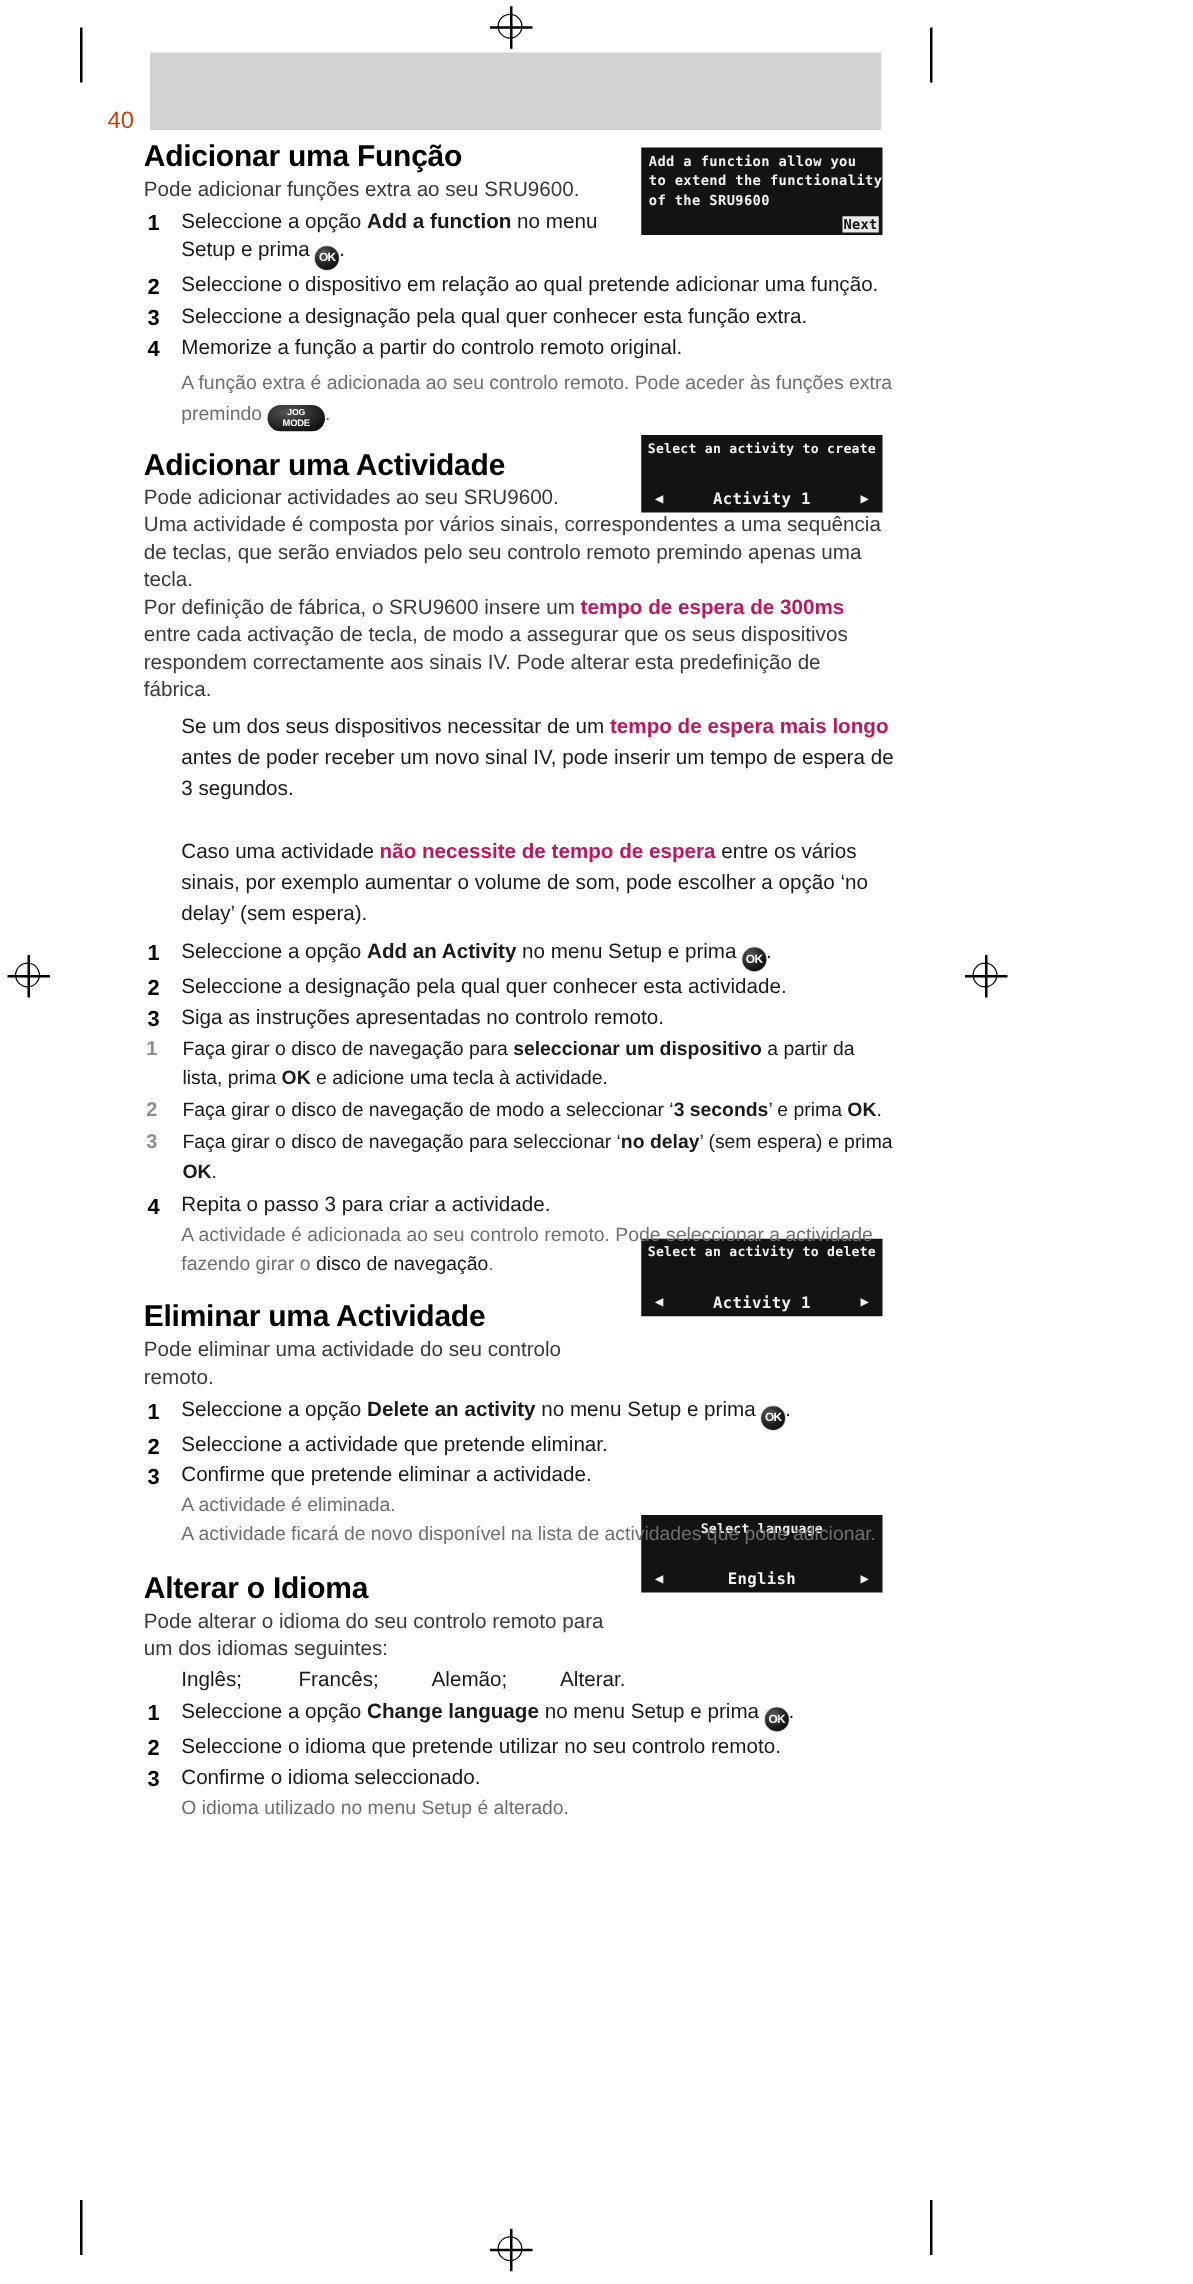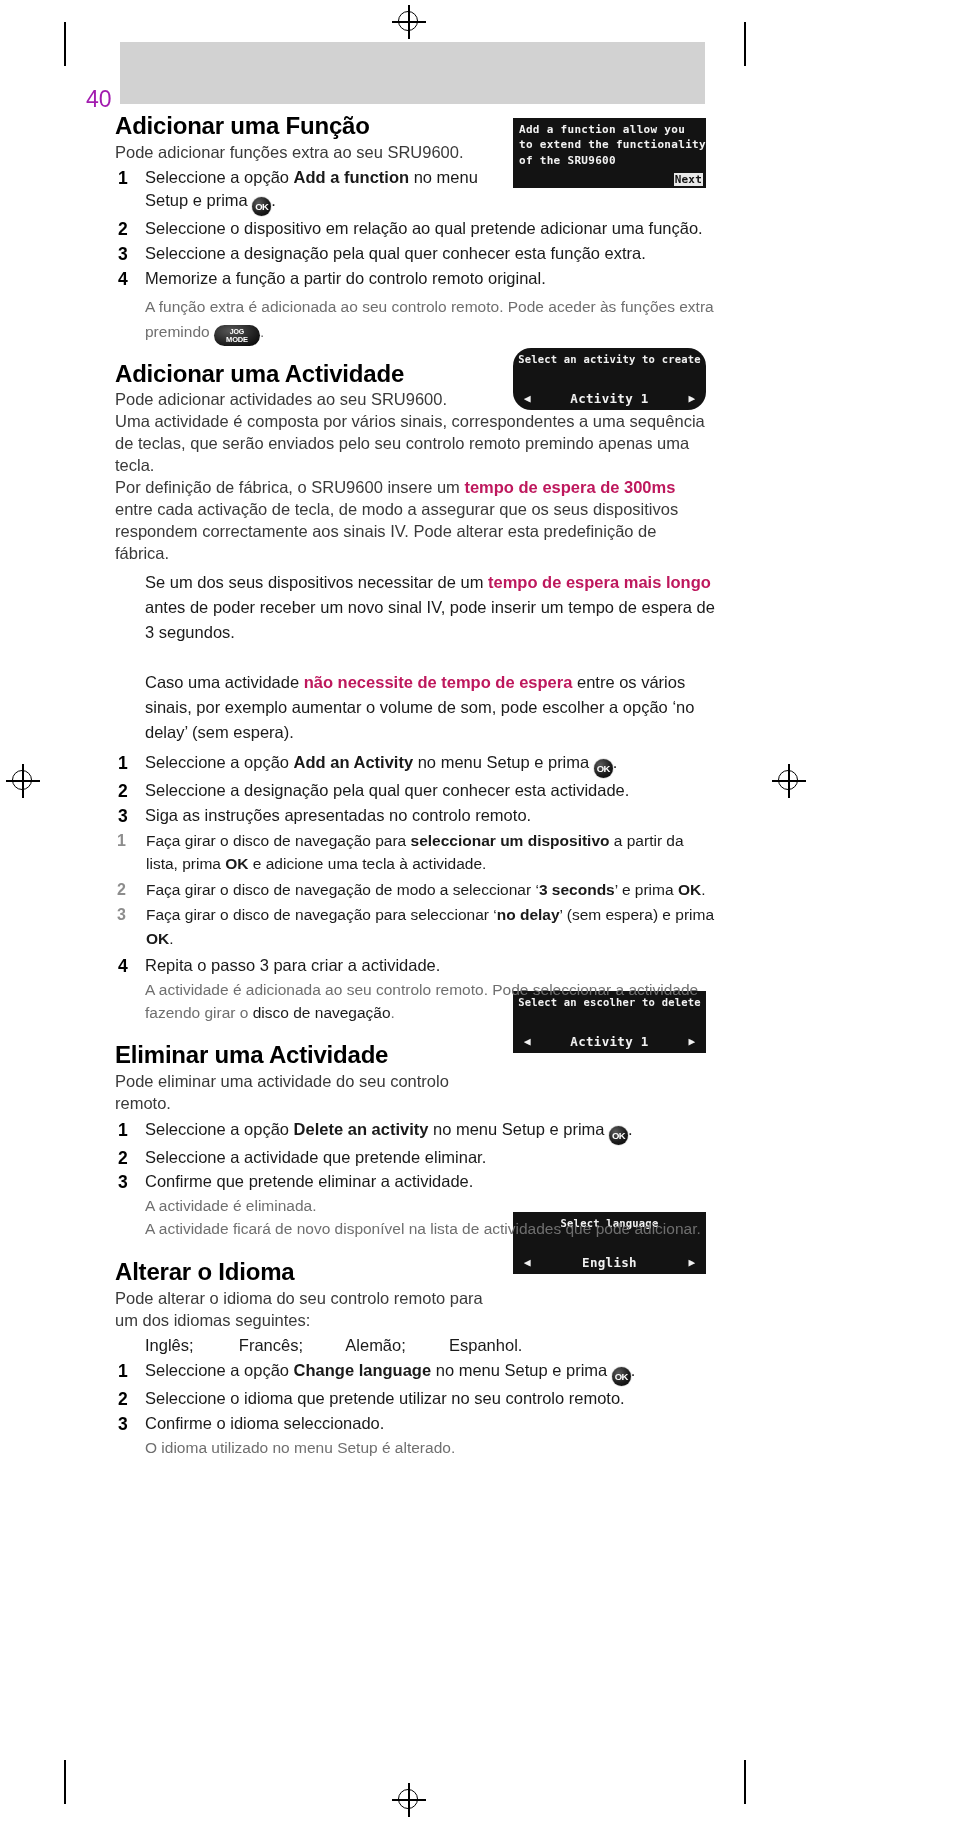--- a/index.html
+++ b/index.html
@@ -12,21 +12,21 @@
   .cropmark{position:absolute;background:#000;}
   .reg{position:absolute;width:34px;height:34px;}
   .reg:before,.reg:after{content:"";position:absolute;background:#000;}
   .reg:before{left:16px;top:0;width:1.5px;height:34px;}
   .reg:after{top:16px;left:0;height:1.5px;width:34px;}
   .reg .circ{position:absolute;left:6px;top:6px;width:20px;height:20px;
     border:1.5px solid #000;border-radius:50%;box-sizing:border-box;}
 
   
   .gray-banner{position:absolute;left:120px;top:42px;width:585px;height:62px;background:#d2d2d2;}
-  .folio{position:absolute;left:86px;top:86px;font-size:23px;color:#a21caf;
+  .folio{position:absolute;left:86px;top:86px;font-size:19px;color:#c2410c;
     font-family:"Liberation Sans",sans-serif;font-weight:400;}
 
   .content{position:absolute;left:115px;top:112px;width:600px;}
 
   
   h2.sec-title{
     font-size:24px;font-weight:bold;margin:0 0 2px 0;letter-spacing:-0.2px;
     color:#000;line-height:1.15;
   }
   .lead{font-size:16.5px;line-height:1.33;color:#3a3a3a;margin:0;font-weight:400;}
@@ -84,21 +84,21 @@
     padding:0 1px;letter-spacing:0.2px;display:inline-block;
   }
   .lcd-sel{width:193px;height:62px;box-sizing:border-box;padding:5px 0 0 0;}
   .lcd-sel .title{text-align:center;font-size:10.5px;font-weight:bold;letter-spacing:0.2px;}
   .lcd-sel .row{
     position:absolute;left:0;right:0;bottom:4px;display:flex;align-items:center;
     justify-content:space-between;padding:0 11px;box-sizing:border-box;
   }
   .lcd-sel .row .val{flex:1;text-align:center;font-size:12.5px;font-weight:bold;letter-spacing:0.3px;}
   .lcd-sel .arrow{font-size:11px;line-height:11px;}
-  .lcd-b{left:513px;top:348px;border-radius:18px;}
+  .lcd-b{left:513px;top:348px;}
   .lcd-c{left:513px;top:991px;}
   .lcd-d{left:513px;top:1212px;}
 </style>
 </head>
 <body>
 
 <div class="cropmark" style="left:64px;top:22px;width:1.5px;height:44px;"></div>
 <div class="cropmark" style="left:744px;top:22px;width:1.5px;height:44px;"></div>
 <div class="cropmark" style="left:64px;top:1760px;width:1.5px;height:44px;"></div>
 <div class="cropmark" style="left:744px;top:1760px;width:1.5px;height:44px;"></div>
@@ -131,21 +131,21 @@
 <div class="lcd lcd-sel lcd-b">
   <div class="title">Select an activity to create</div>
   <div class="row">
     <span class="arrow">◀</span>
     <span class="val">Activity 1</span>
     <span class="arrow">▶</span>
   </div>
 </div>
 
 <div class="lcd lcd-sel lcd-c">
-  <div class="title">Select an escolher to delete</div>
+  <div class="title">Select an activity to delete</div>
   <div class="row">
     <span class="arrow">◀</span>
     <span class="val">Activity 1</span>
     <span class="arrow">▶</span>
   </div>
 </div>
 
 <div class="lcd lcd-sel lcd-d">
   <div class="title">Select language</div>
   <div class="row">
@@ -249,21 +249,21 @@
   <section style="margin-top:18px;">
     <h2 class="sec-title">Alterar o Idioma</h2>
     <p class="lead" style="width:370px;">Pode alterar o idioma do seu controlo remoto para um dos idiomas seguintes:</p>
     <p class="para indent" style="margin-top:3px;color:#1a1a1a;">
       <span>Inglês;</span>
       <span style="display:inline-block;width:36px;"></span>
       <span>Francês;</span>
       <span style="display:inline-block;width:34px;"></span>
       <span>Alemão;</span>
       <span style="display:inline-block;width:34px;"></span>
-      <span>Espanhol.</span>
+      <span>Alterar.</span>
     </p>
     <ol class="steps" style="margin-top:3px;">
       <li>
         <span class="num">1</span>
         <span>Seleccione a opção <b>Change language</b> no menu Setup e prima <span class="okbtn">OK</span>.</span>
       </li>
       <li>
         <span class="num">2</span>
         <span>Seleccione o idioma que pretende utilizar no seu controlo remoto.</span>
       </li>

